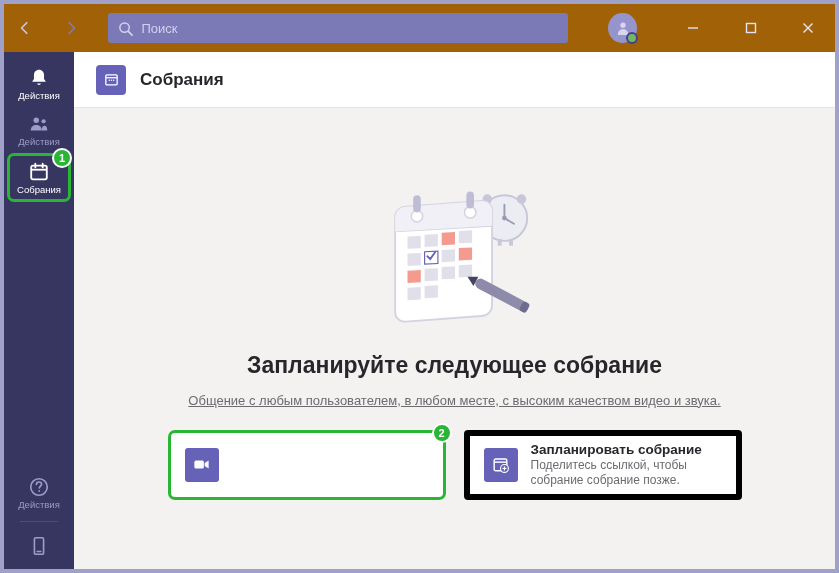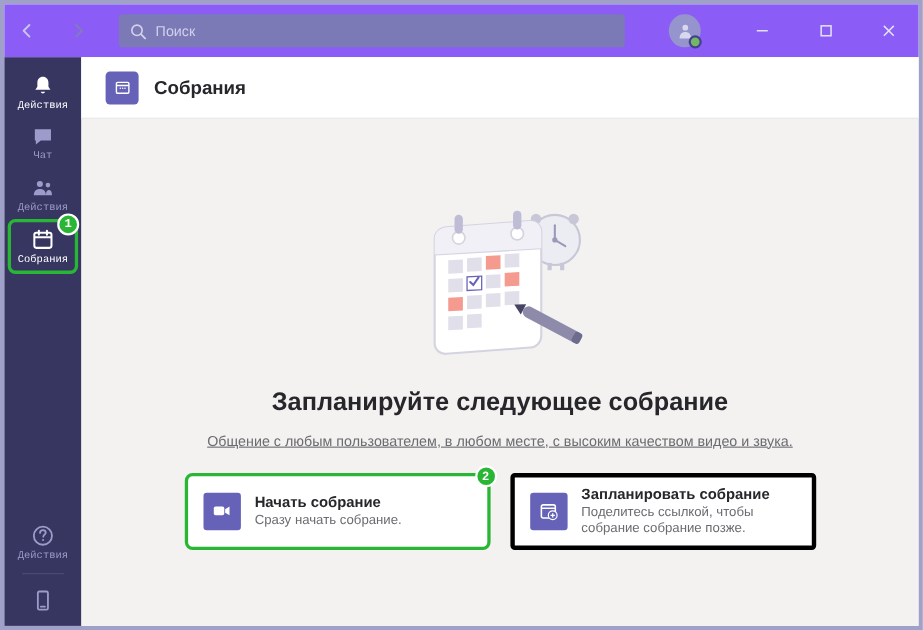--- a/index.html
+++ b/index.html
@@ -1,51 +1,51 @@
 <!DOCTYPE html>
 <html><head>
 <meta charset="utf-8">
 <style>
   * { box-sizing: border-box; margin: 0; padding: 0; }
   html, body { width: 839px; height: 573px; font-family: "Segoe UI", Arial, sans-serif; overflow: hidden; background:#fff; }
   .outer { width:839px; height:573px; border:4px solid #9fa1c8; position:relative; background:#fff; }
-  .titlebar { height:48px; background:#8b5cf6; display:flex; align-items:center; padding:0 8px; gap:20px; }
+  .titlebar { height:48px; background:#a16207; display:flex; align-items:center; padding:0 8px; gap:20px; }
   .nav-btn { width:28px; height:28px; display:flex; align-items:center; justify-content:center; color:#c7c6e8; cursor:pointer; }
   .nav-btn svg { width:14px; height:14px; }
   .searchbar { flex:0 0 460px; height:30px; background:#7b79b6; border-radius:3px; display:flex; align-items:center; padding:0 10px; gap:8px; margin-left:4px; }
   .searchbar svg { width:15px; height:15px; flex-shrink:0; }
   .searchbar input { flex:1; background:transparent; border:none; outline:none; color:#d2d1ec; font-size:13px; }
   .searchbar input::placeholder { color:#d2d1ec; }
   .flex-spacer { flex:1; }
   .avatar { width:30px; height:30px; border-radius:50%; background:#9694cd; display:flex; align-items:center; justify-content:center; position:relative; margin-right:18px; }
   .avatar svg { width:16px; height:16px; }
   .presence { position:absolute; right:-1px; bottom:-1px; width:12px; height:12px; border-radius:50%; background:#74b666; border:2px solid #43418f; }
   .winctl { width:40px; height:32px; display:flex; align-items:center; justify-content:center; color:#e3e2f5; cursor:pointer; }
   .winctl svg { width:12px; height:12px; }
   .body { display:flex; height:calc(100% - 48px); }
   .siderail { width:70px; background:#373660; display:flex; flex-direction:column; align-items:center; padding-top:8px; }
-  .rail-item { width:62px; display:flex; flex-direction:column; align-items:center; justify-content:center; gap:2px; padding:7px 0 5px; color:#9d9bc9; cursor:pointer; position:relative; border-radius:4px;font-family:Liberation Mono, monospace; }
+  .rail-item { width:62px; display:flex; flex-direction:column; align-items:center; justify-content:center; gap:2px; padding:7px 0 5px; color:#9d9bc9; cursor:pointer; position:relative; border-radius:4px; }
   .rail-item.active { color:#ffffff; }
   .rail-item svg { width:22px; height:22px; }
   .rail-label { font-size:9.5px; text-align:center; line-height:1.1; }
   .rail-highlight { border:3px solid #2ab635; border-radius:7px; padding:5px 0 4px; width:64px; }
   .badge-num { position:absolute; top:-8px; right:-4px; width:20px; height:20px; border-radius:50%; background:#2ab635; border:2px solid #fff; color:#fff; font-size:11px; font-weight:700; display:flex; align-items:center; justify-content:center; }
   .rail-spacer { flex:1; }
   .rail-divider { width:38px; height:1px; background:#4d4c78; margin:6px 0; }
   .content { flex:1; background:#f3f2f1; display:flex; flex-direction:column; }
   .content-header { height:56px; background:#fff; border-bottom:1px solid #e5e5e5; display:flex; align-items:center; padding:0 22px; gap:14px; }
   .hdr-icon { width:30px; height:30px; background:#6562b8; border-radius:4px; display:flex; align-items:center; justify-content:center; }
   .hdr-icon svg { width:17px; height:17px; }
   .hdr-title { font-size:17px; font-weight:700; color:#27262b; }
   .main-area { flex:1; display:flex; flex-direction:column; align-items:center; justify-content:center; padding:20px 30px; gap:14px; }
   .illustration { width:190px; height:160px; position:relative; }
   .main-heading { font-size:23px; font-weight:700; color:#27262b; text-align:center; }
   .main-sub { font-size:13px; color:#6c6b70; text-align:center;text-decoration:underline; }
   .card-row { display:flex; gap:18px; margin-top:8px; }
-  .card { width:278px; height:70px; background:#fff; border:4px solid #000000; border-radius:4px; display:flex; align-items:center; padding:0 14px; gap:13px; cursor:pointer; position:relative; }
+  .card { width:278px; height:70px; background:#fff; border:6px solid #000000; border-radius:4px; display:flex; align-items:center; padding:0 14px; gap:13px; cursor:pointer; position:relative; }
   .card.highlight { border:3px solid #2ab635; border-radius:7px; }
   .card-icon { width:34px; height:34px; background:#6562b8; border-radius:3px; display:flex; align-items:center; justify-content:center; flex-shrink:0; }
   .card-icon svg { width:19px; height:19px; }
   .card-text { display:flex; flex-direction:column; gap:1px; }
   .card-title { font-size:13.5px; font-weight:700; color:#27262b; }
   .card-sub { font-size:12px; color:#6c6b70; line-height:1.25; }
   .card .badge-num { top:-10px; right:-9px; }
 </style>
 </head>
 <body>
@@ -98,26 +98,20 @@
 
   <div class="body">
 
     <div class="siderail">
       <div class="rail-item active">
         <svg viewBox="0 0 24 24">
             <path d="M12 3 C8.7 3 6.5 5.5 6.5 9 L6.5 13 L4.5 16 L19.5 16 L17.5 13 L17.5 9 C17.5 5.5 15.3 3 12 3 Z" fill="currentColor"></path>
             <path d="M9.8 18 A2.3 2.3 0 0 0 14.2 18 Z" fill="currentColor"></path>
           </svg>
         <span class="rail-label">Действия</span>
-      </div>
-      <div class="rail-item">
-        <svg viewBox="0 0 24 24">
-            <path d="M4 5 H20 V16 H10 L5 20 V16 H4 Z" fill="currentColor"></path>
-          </svg>
-        <span class="rail-label">Чат</span>
       </div>
       <div class="rail-item">
         <svg viewBox="0 0 24 24">
             <circle cx="9" cy="8" r="3" fill="currentColor"></circle>
             <circle cx="17" cy="9" r="2.3" fill="currentColor"></circle>
             <path d="M3 19 C3 14.5 6 13 9 13 C12 13 15 14.5 15 19 Z" fill="currentColor"></path>
             <path d="M15 19 C15 15.5 16.3 14 18 14 C19.7 14 21 15.5 21 19 Z" fill="currentColor"></path>
           </svg>
         <span class="rail-label">Действия</span>
       </div>
@@ -221,24 +215,20 @@
         <div class="main-sub">Общение с любым пользователем, в любом месте, с высоким качеством видео и звука.</div>
 
         <div class="card-row">
           <div class="card highlight">
             <div class="badge-num">2</div>
             <div class="card-icon">
               <svg viewBox="0 0 24 24">
                   <rect x="3" y="7" width="12" height="10" rx="2" fill="#fff"></rect>
                   <path d="M16 10 L21 7 V17 L16 14 Z" fill="#fff"></path>
                 </svg>
-            </div>
-            <div class="card-text">
-              <span class="card-title">Начать собрание</span>
-              <span class="card-sub">Сразу начать собрание.</span>
             </div>
           </div>
 
           <div class="card">
             <div class="card-icon">
               <svg viewBox="0 0 24 24">
                   <rect x="4" y="5" width="16" height="15" rx="2" fill="none" stroke="#fff" stroke-width="1.8"></rect>
                   <line x1="4" y1="9" x2="20" y2="9" stroke="#fff" stroke-width="1.8"></line>
                   <circle cx="17" cy="17" r="5" fill="#6562b8" stroke="#fff" stroke-width="1.4"></circle>
                   <line x1="17" y1="14.5" x2="17" y2="19.5" stroke="#fff" stroke-width="1.5"></line>

